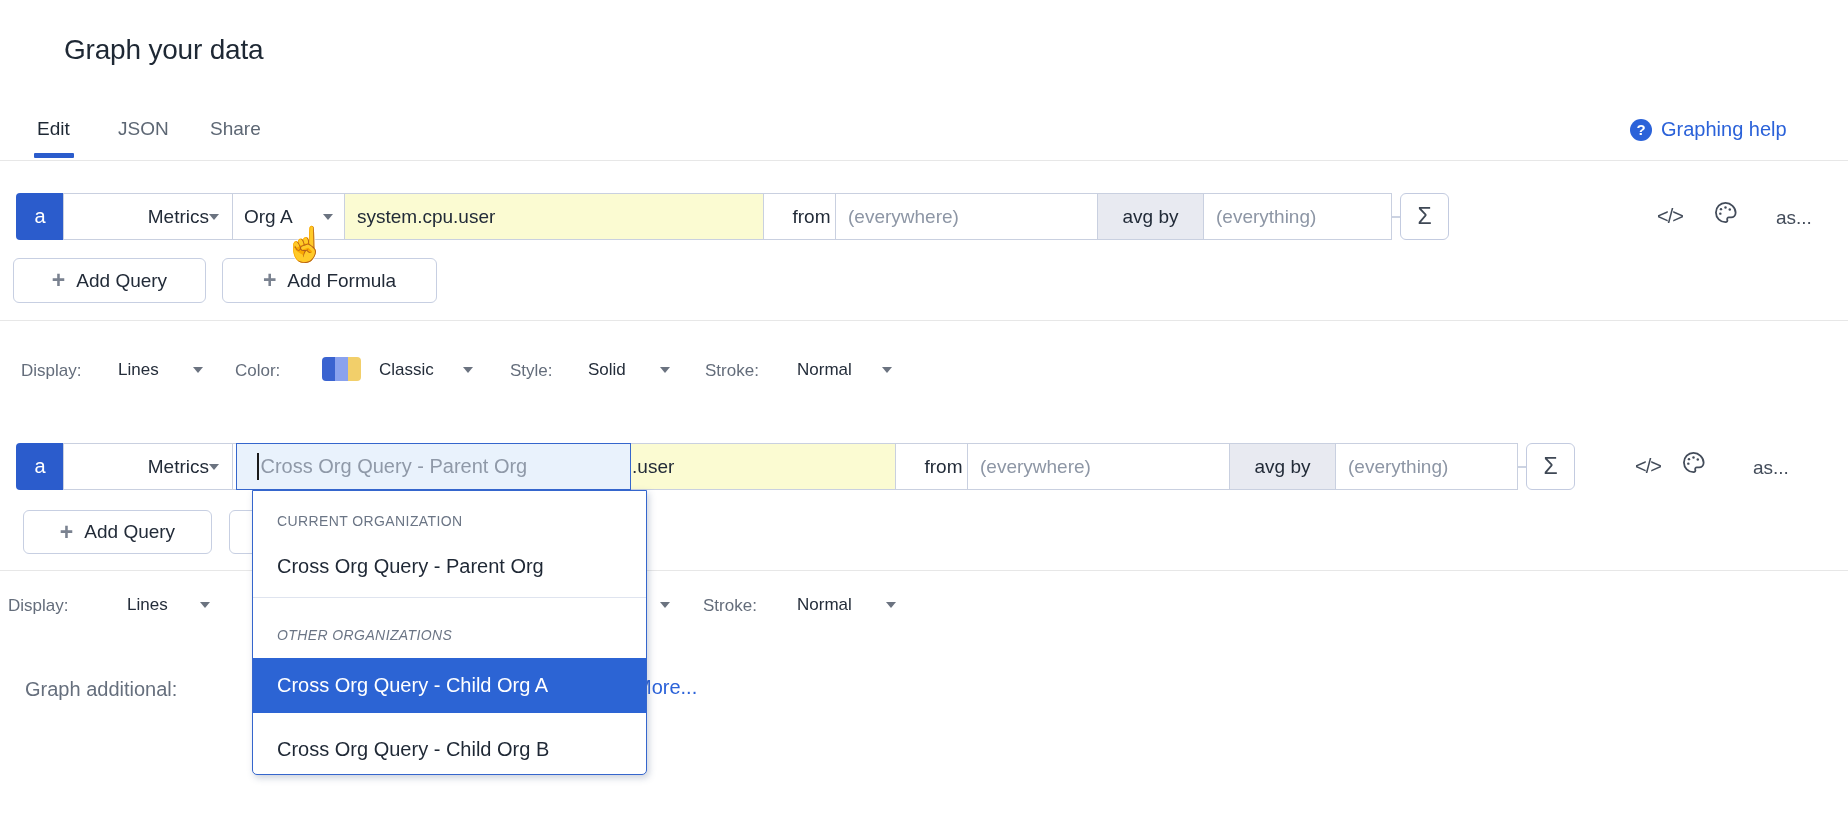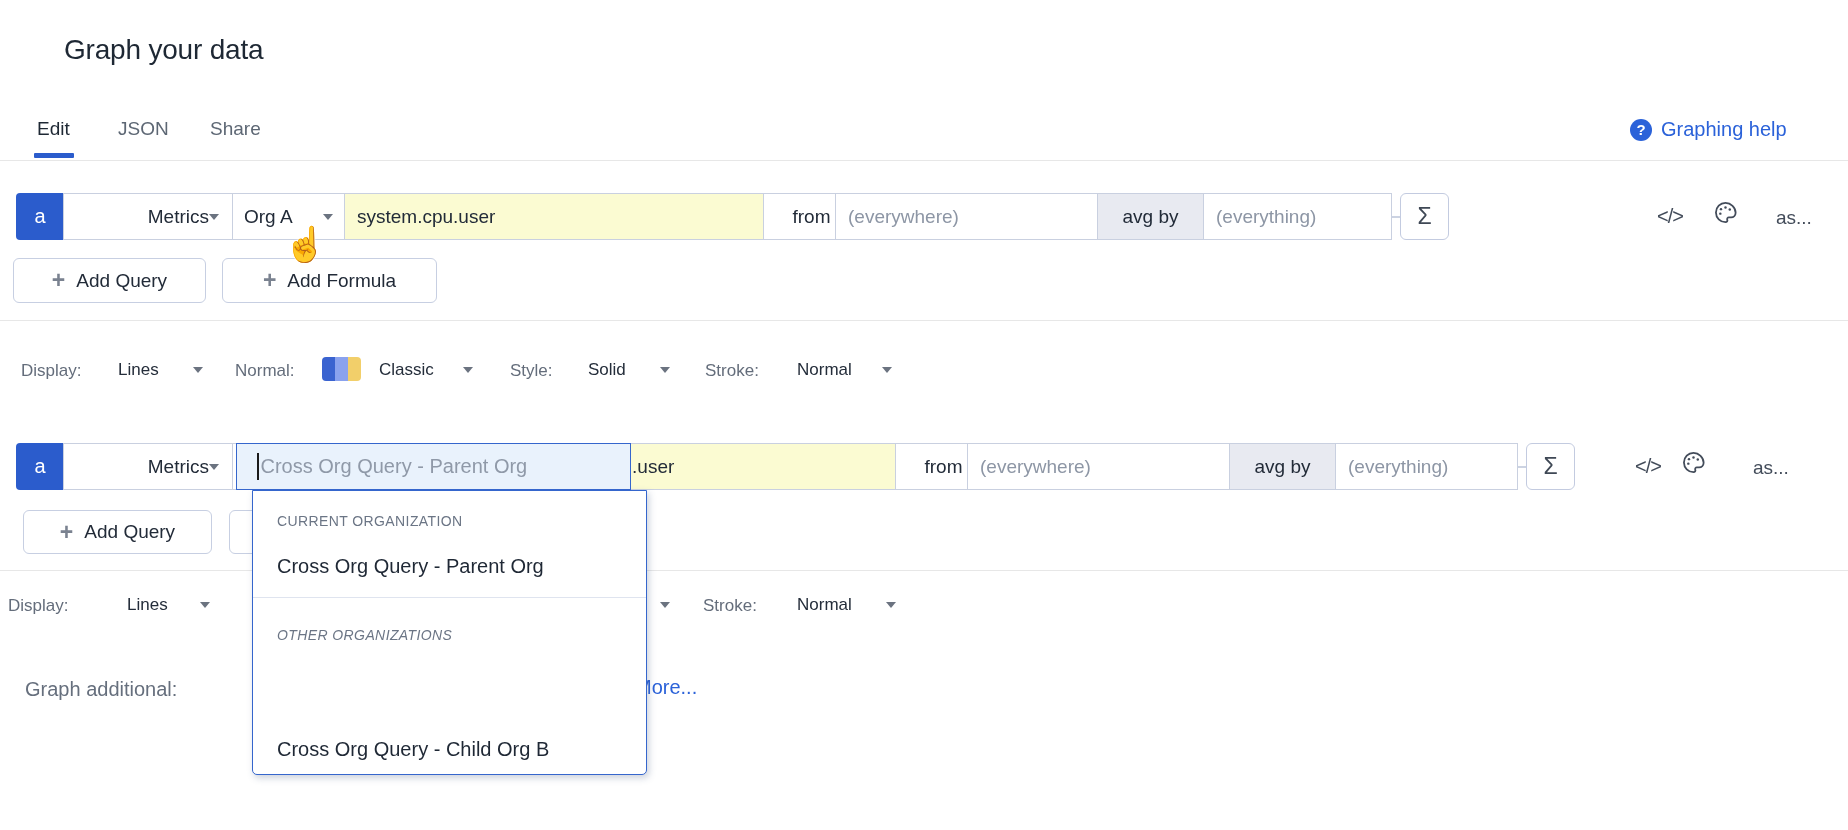--- a/index.html
+++ b/index.html
@@ -130,21 +130,21 @@
   <div class="abs btn" style="left:222px;top:258px;width:215px;">
     <span class="plus">+</span>
     <span>Add Formula</span>
   </div>
   <div class="abs divider" style="top:320px;"></div>
 
   <div>
     <span class="abs disp-label" style="left:21px;top:361px;">Display:</span>
     <span class="abs disp-value" style="left:118px;top:360px;">Lines</span>
     <span class="abs tri" style="left:193px;top:367px;"></span>
-    <span class="abs disp-label" style="left:235px;top:361px;">Normal:</span>
+    <span class="abs disp-label" style="left:235px;top:361px;">Color:</span>
     <span class="abs swatch" style="left:322px;top:357px;">
       <div style="background: rgb(58, 99, 208);"></div>
       <div style="background: rgb(138, 162, 238);"></div>
       <div style="background: rgb(242, 207, 106);"></div>
     </span>
     <span class="abs disp-value" style="left:379px;top:360px;">Classic</span>
     <span class="abs tri" style="left:463px;top:367px;"></span>
     <span class="abs disp-label" style="left:510px;top:361px;">Style:</span>
     <span class="abs disp-value" style="left:588px;top:360px;">Solid</span>
     <span class="abs tri" style="left:660px;top:367px;"></span>
@@ -206,16 +206,17 @@
 
   <div class="abs dd-input">
     <span class="dd-caret-line"></span>
     <span class="dd-placeholder">Cross Org Query - Parent Org</span>
   </div>
   <div class="abs dd-panel">
     <div class="dd-header" style="top:22px;">CURRENT ORGANIZATION</div>
     <div class="dd-item" style="top:55px;">Cross Org Query - Parent Org</div>
     <div class="dd-sep"></div>
     <div class="dd-header" style="top:136px;font-style:italic;">OTHER ORGANIZATIONS</div>
+    <div class="dd-item hl" style="top: 167px; background: rgb(44, 100, 212);">Cross Org Query - Child Org A</div>
     <div class="dd-item" style="top:238px;">Cross Org Query - Child Org B</div>
   </div>
 
 </div>
 
 </body></html>

